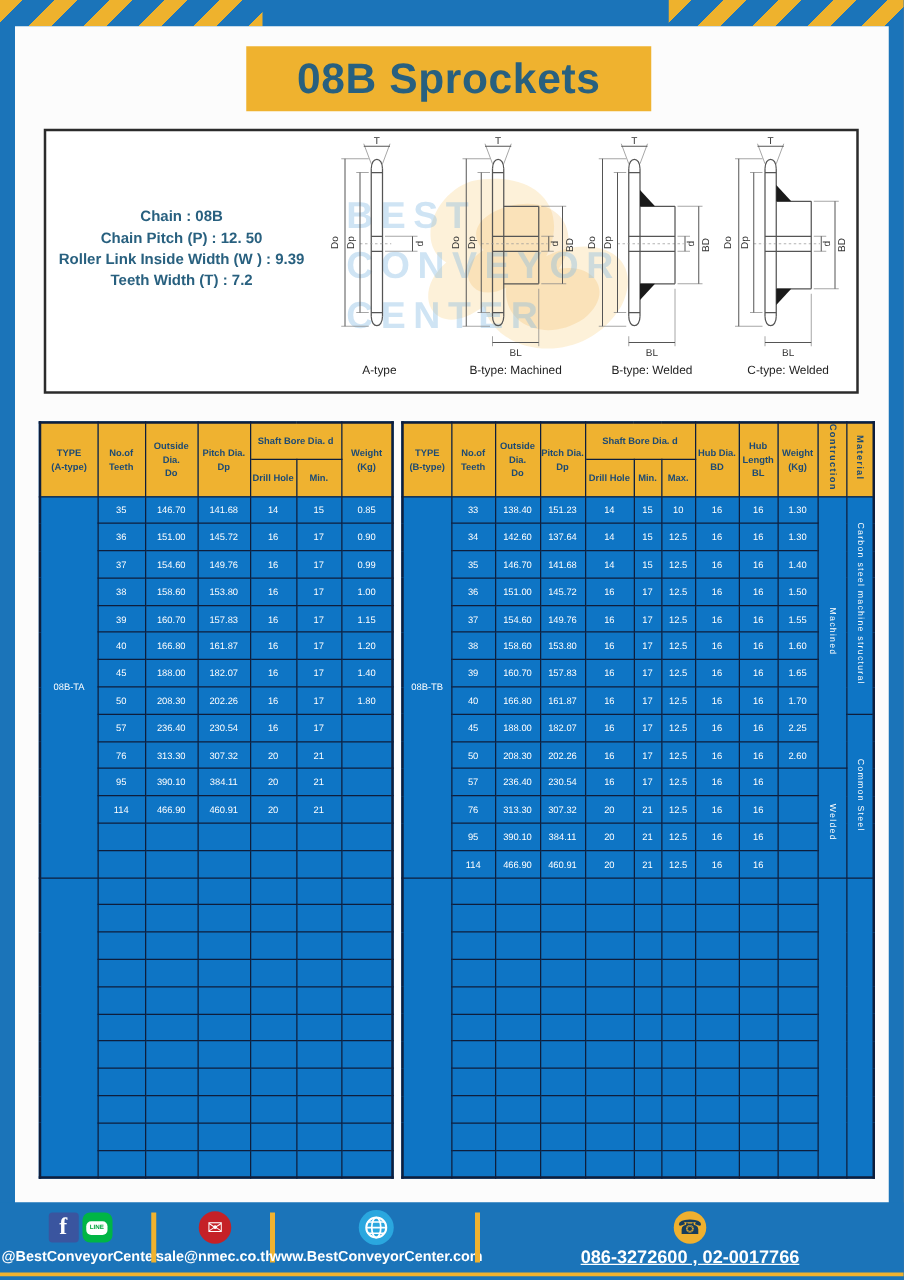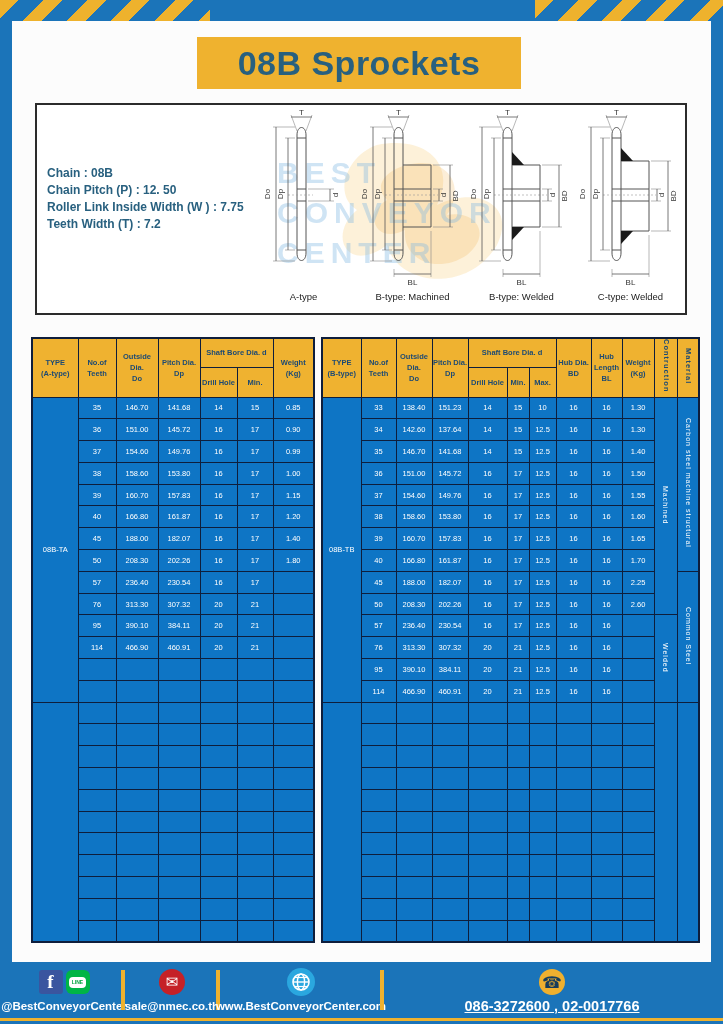--- a/index.html
+++ b/index.html
@@ -11,21 +11,21 @@
   .hazard { position:absolute; top:0; height:21px;
     background:repeating-linear-gradient(135deg,#eeb22d 0 13px, rgba(0,0,0,0) 13px 31px); }
   .hazard.left { left:0; width:210px; }
   .hazard.right { right:0; width:188px; }
   .white-page { position:absolute; left:12px; top:21px; width:699px; height:941px; background:#fcfcfc; }
   .title-banner { position:absolute; left:185px; top:16px; width:324px; height:52px;
     background:#efb22f; display:flex; align-items:center; justify-content:center; }
   .title-banner h1 { font-size:34px; font-weight:bold; color:#28607f; letter-spacing:0.5px; }
   .info-box { position:absolute; left:23px; top:82px; width:652px; height:212px;
     border:2px solid #2b2b2b; background:#fff; }
-  .specs { position:absolute; left:10px; top:60px; z-index:3; }
+  .specs { position:absolute; left:10px; top:60px; z-index:3;text-align:center; }
   .spec-line { font-size:12px; font-weight:bold; color:#28607f; line-height:17px; white-space:nowrap; }
   .figures { position:absolute; left:212px; top:4px; width:436px; height:204px;
     display:flex; z-index:2; }
   .figure { width:109px; display:flex; flex-direction:column; align-items:center; }
   .figure-caption { font-size:9.5px; color:#222; margin-top:0px; white-space:nowrap; }
   .watermark { position:absolute; left:150px; top:20px; width:460px; height:180px; z-index:1; overflow:hidden; }
   .wm-text { position:absolute; left:90px; top:28px; color:rgba(130,185,225,0.38);
     font-size:30px; font-weight:bold; letter-spacing:6px; line-height:40px; }
   .wm-blob { position:absolute; left:130px; top:0px; }
 
@@ -77,21 +77,21 @@
       <div class="watermark">
         <svg class="wm-blob" width="220" height="180" viewBox="0 0 220 180">
           <path d="M60 20 C110 10 140 40 120 80 C160 60 200 80 180 120 C150 170 80 160 70 120 C30 150 10 110 40 85 C15 70 30 30 60 20 Z" fill="rgba(245,190,80,0.22)"></path>
           <path d="M90 40 C130 30 150 60 130 90 C160 85 175 110 150 130 C120 150 85 135 88 105 C60 120 45 90 70 75 C55 60 70 45 90 40 Z" fill="rgba(240,170,60,0.20)"></path>
         </svg>
         <div class="wm-text">BEST<br>CONVEYOR<br>CENTER</div>
       </div>
       <div class="specs">
           <div class="spec-line">Chain  : 08B</div>
           <div class="spec-line">Chain Pitch (P)  :  12. 50</div>
-          <div class="spec-line">Roller Link Inside Width (W )  :  7.75</div>
+          <div class="spec-line">Roller Link Inside Width (W )  :  9.39</div>
           <div class="spec-line">Teeth Width (T)  :  7.2</div>
         </div>
       <div class="figures">
           <div class="figure">
             <svg width="106" height="182" viewBox="0 0 106 182" font-family="Liberation Sans, sans-serif">
               <line x1="46" y1="26" x2="46" y2="144" stroke="#555" stroke-width="1"></line>
               <line x1="55" y1="26" x2="55" y2="144" stroke="#555" stroke-width="1"></line>
               <path d="M46 26 C 46 16, 55 16, 55 26" fill="none" stroke="#555"></path>
               <path d="M46 144 C 46 154, 55 154, 55 144" fill="none" stroke="#555"></path>
               <line x1="46" y1="29" x2="55" y2="29" stroke="#555" stroke-width="1"></line>

